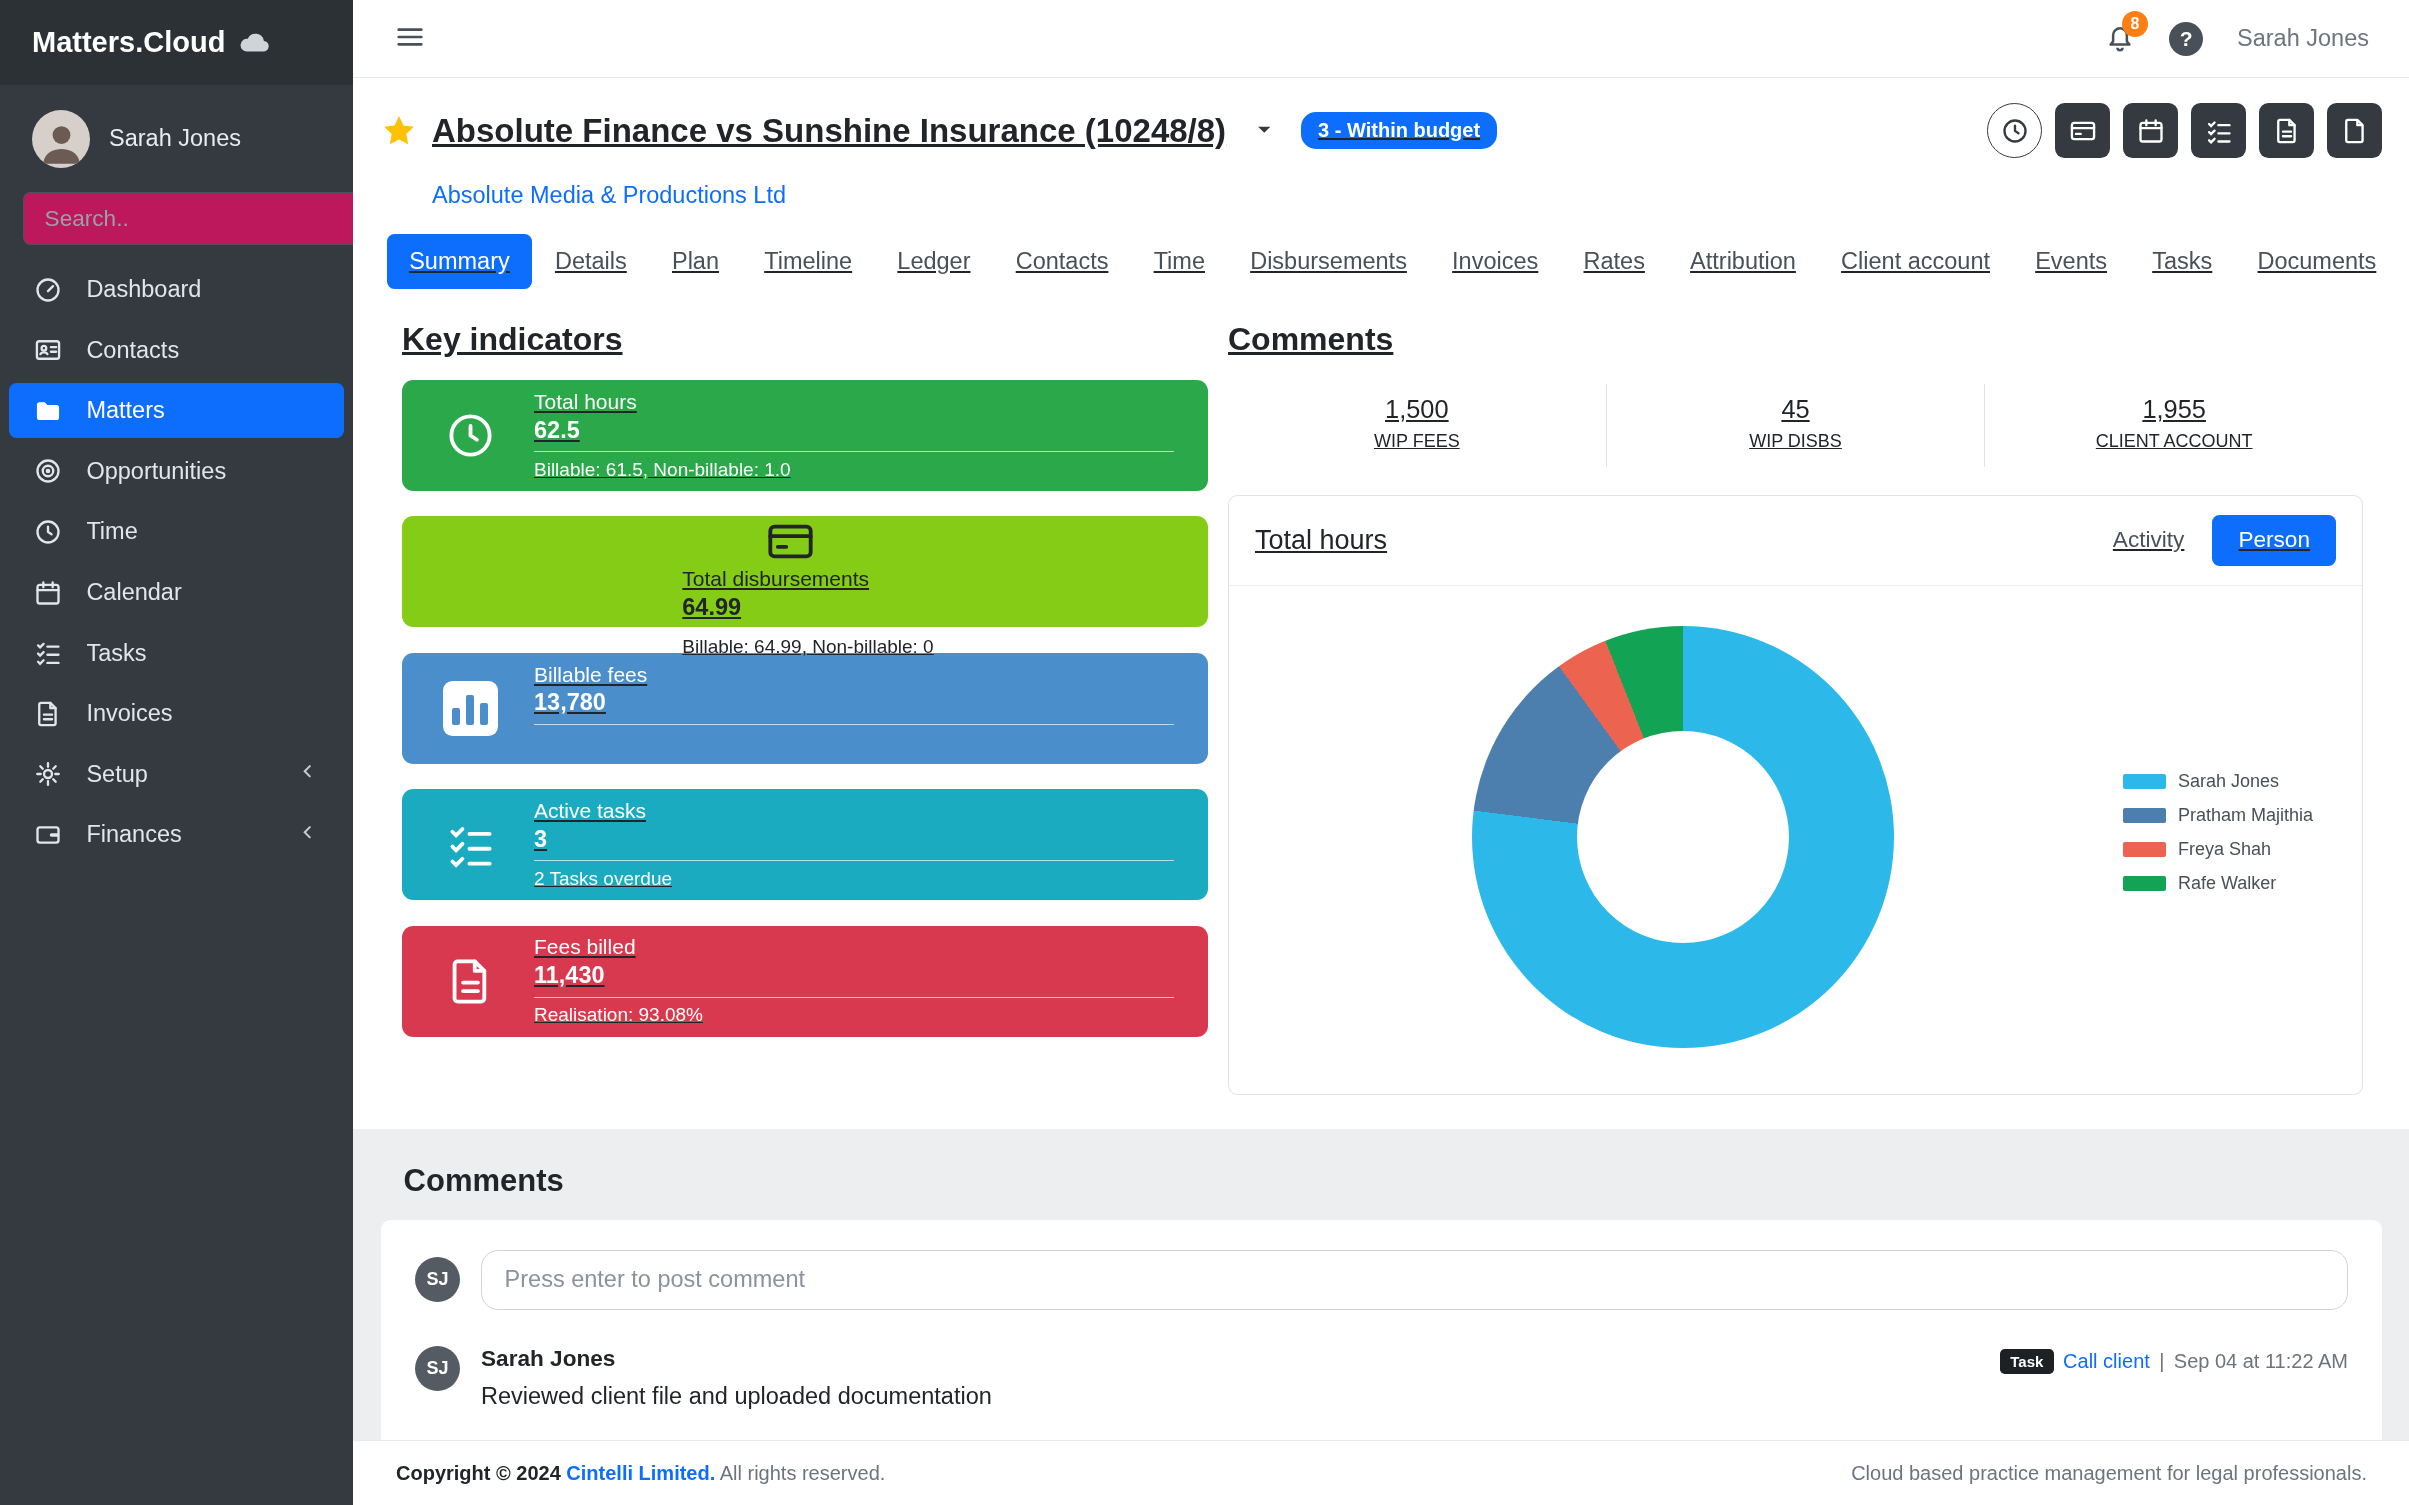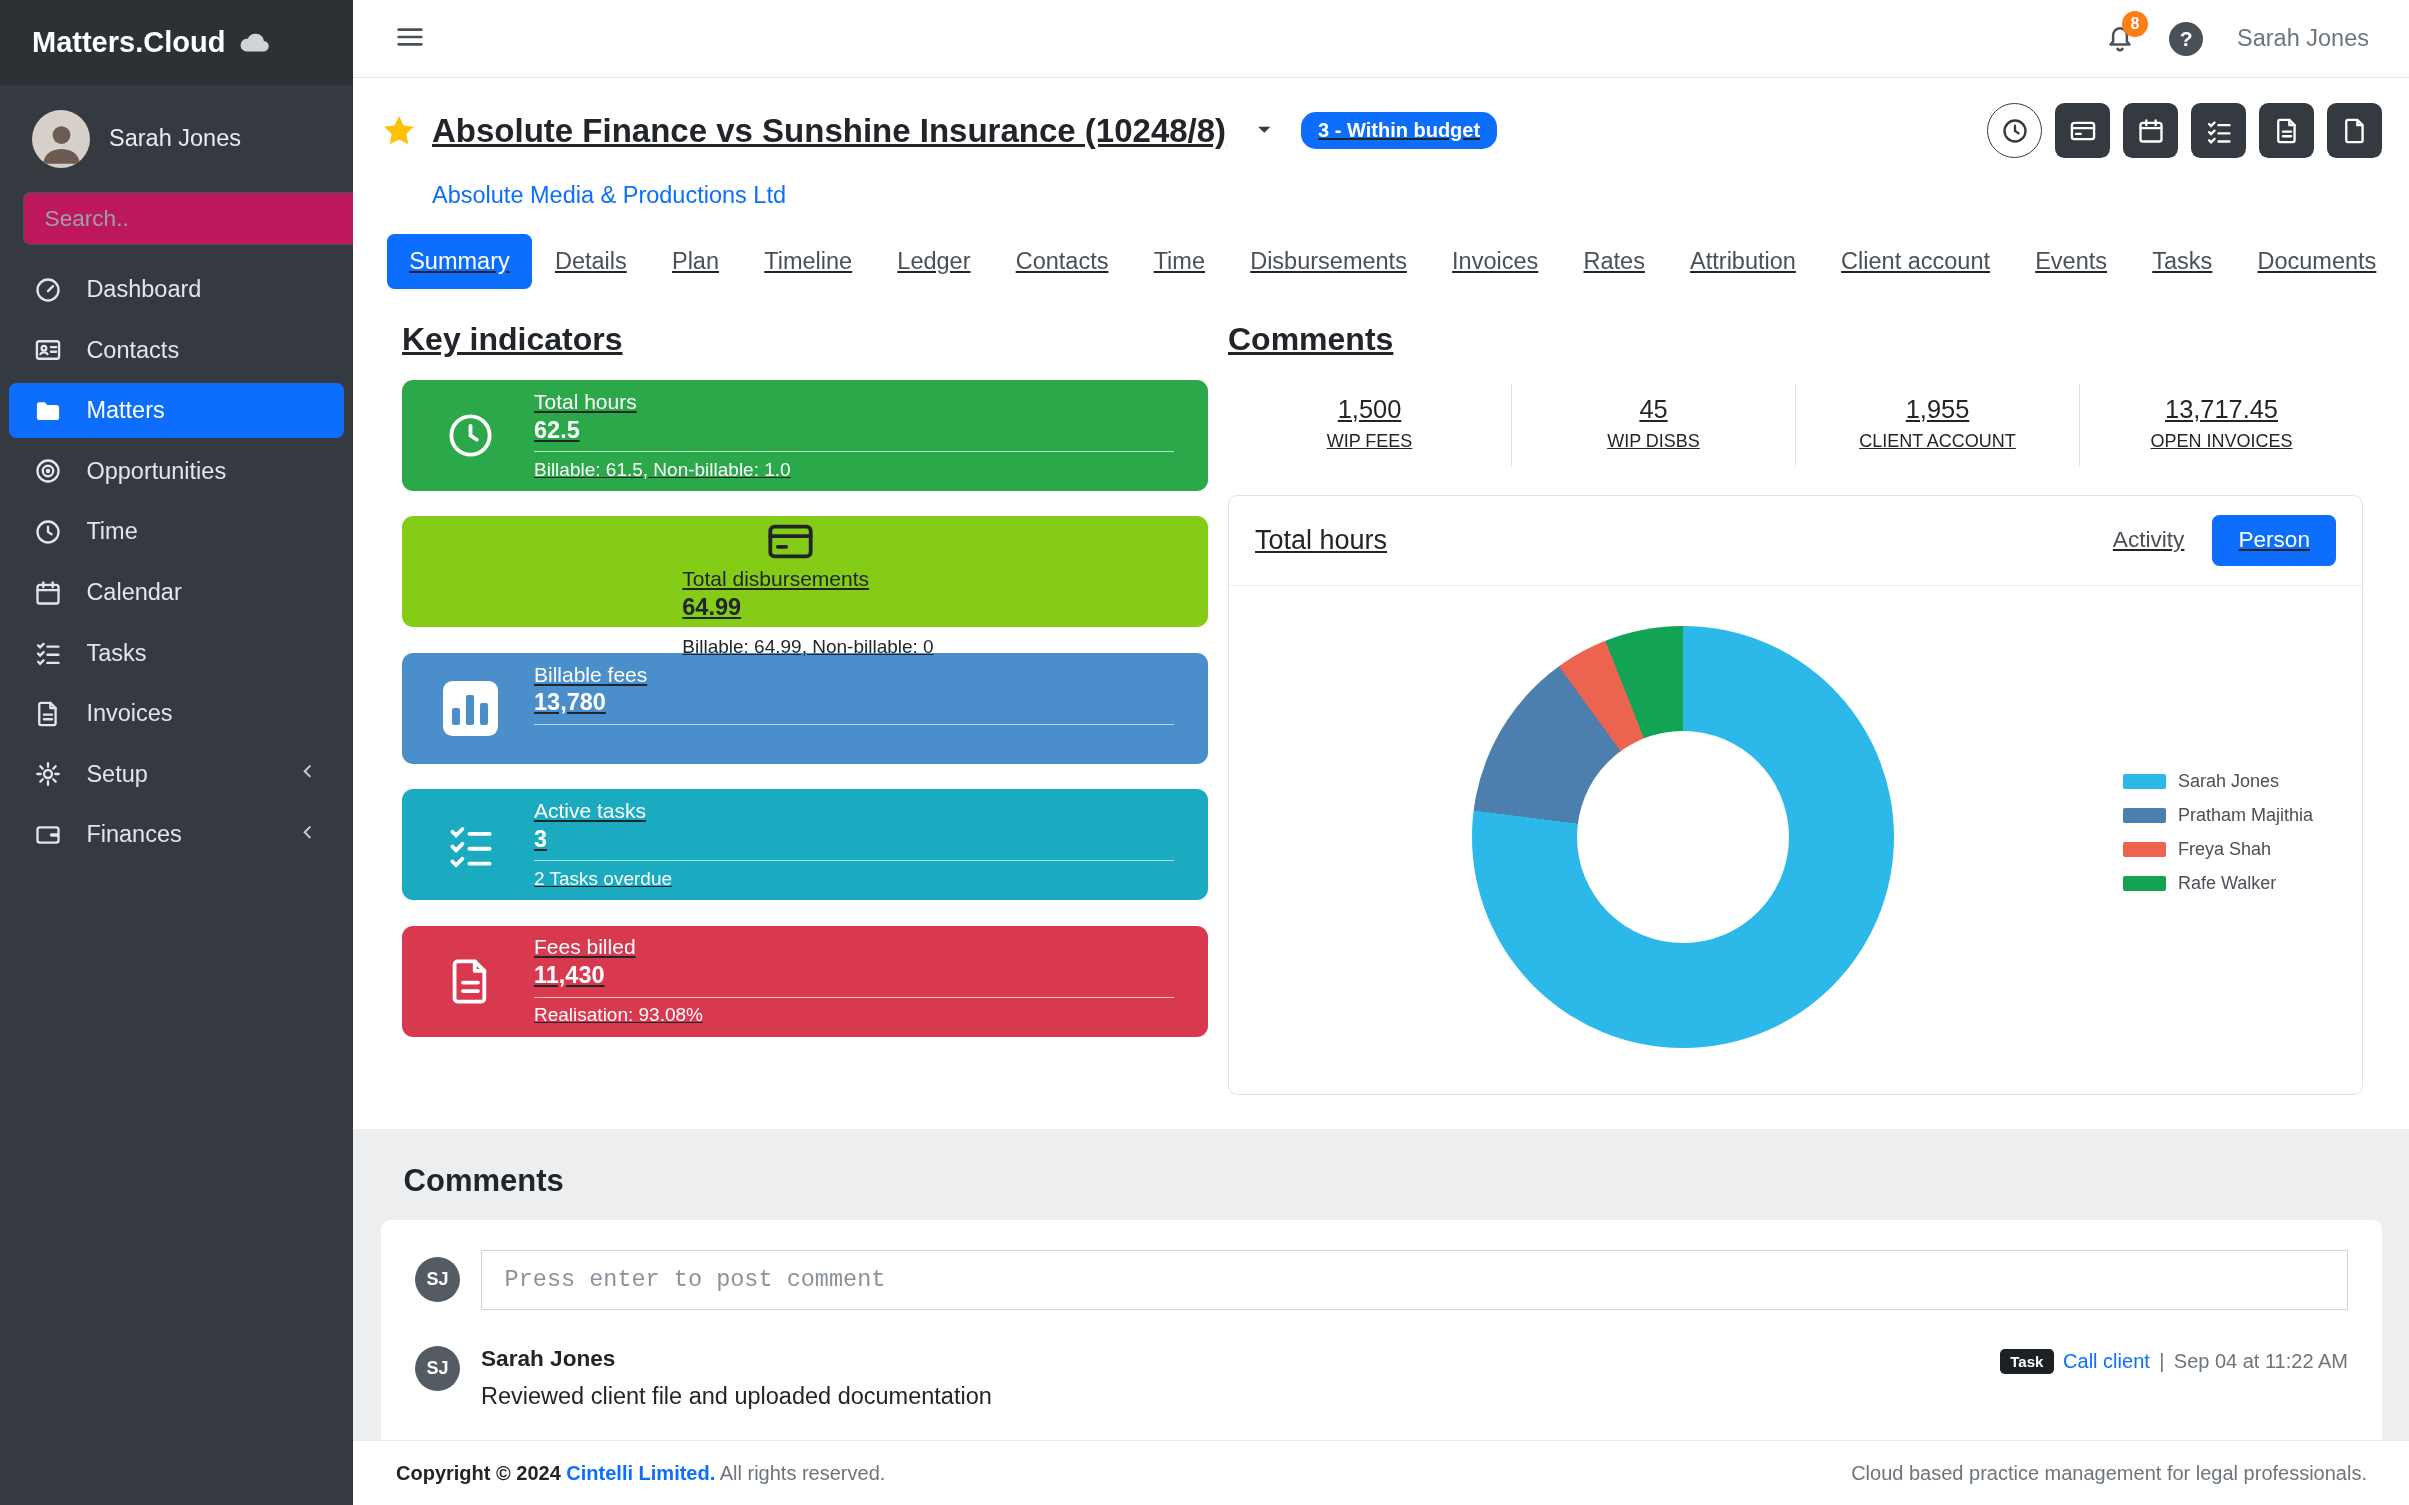--- a/index.html
+++ b/index.html
@@ -101,21 +101,21 @@
   .legend-row { display: flex; align-items: center; gap: 12.2px; }
   .legend-swatch { width: 43px; height: 15px; border-radius: 1.9px; background: #ccc; }
   .legend-label { font-size: 18px; color: #495057; }
 
   
   .comments-section { padding: 34px 28px 0; }
   .comments-heading { font-size: 31px; font-weight: 700; margin: 0 0 21px 22.6px; color: #212529; }
   .comments-card { background: #fff; border-radius: 9.4px; padding: 30px 34px 24.5px; }
   .comment-input-row { display: flex; align-items: center; gap: 21px; }
   .avatar-initials { width: 45px; height: 45px; min-width: 45px; border-radius: 50%; background: #545b62; color: #fff; display: flex; align-items: center; justify-content: center; font-size: 18px; font-weight: 700; }
-  .comment-input { flex: 1; height: 60px; border: 0.9px solid #ced4da; border-radius: 1px; font-size: 23.5px; padding: 0 22.6px; color: #495057; outline: none; font-family: Liberation Mono, monospace; }
+  .comment-input { flex: 1; height: 60px; border: 0.9px solid #ced4da; border-radius: 17px; font-size: 23.5px; padding: 0 22.6px; color: #495057; outline: none; font-family: Liberation Sans, sans-serif; }
   .comment-input::placeholder { color: #8a939b; }
   .comment { display: flex; gap: 21px; margin-top: 36px; align-items: flex-start; }
   .comment-main { flex: 1; min-width: 0; }
   .comment-author { font-size: 22.6px; font-weight: 700; color: #212529; }
   .comment-text { font-size: 23.5px; margin-top: 11.3px; color: #212529; }
   .comment-meta { display: flex; align-items: center; gap: 9.4px; font-size: 20px; color: #6c757d; white-space: nowrap; margin-top: 3.8px; }
   .task-badge { background: #1d2125; color: #fff; font-size: 15px; font-weight: 700; border-radius: 4.7px; padding: 3.8px 10.4px; }
   .meta-link { color: #0d6efd; text-decoration: none; cursor: pointer; }
   .comment-actions { display: flex; gap: 43px; margin: 38px 0 5.6px 66px; font-size: 20px; color: #6c757d; }
   .comment-actions span { cursor: pointer; }
@@ -439,24 +439,20 @@
                 <div class="stat-label">WIP FEES</div>
               </div>
               <div class="stat">
                 <div class="stat-value">45</div>
                 <div class="stat-label">WIP DISBS</div>
               </div>
               <div class="stat">
                 <div class="stat-value">1,955</div>
                 <div class="stat-label">CLIENT ACCOUNT</div>
               </div>
-              <div class="stat">
-                <div class="stat-value">13,717.45</div>
-                <div class="stat-label">OPEN INVOICES</div>
-              </div>
             </div>
 
             <div class="hours-panel">
               <div class="hours-head">
                 <span class="hours-title">Total hours</span>
                 <span class="toggle">
                   <button class="toggle-activity">Activity</button>
                   <button class="toggle-person">Person</button>
                 </span>
               </div>

